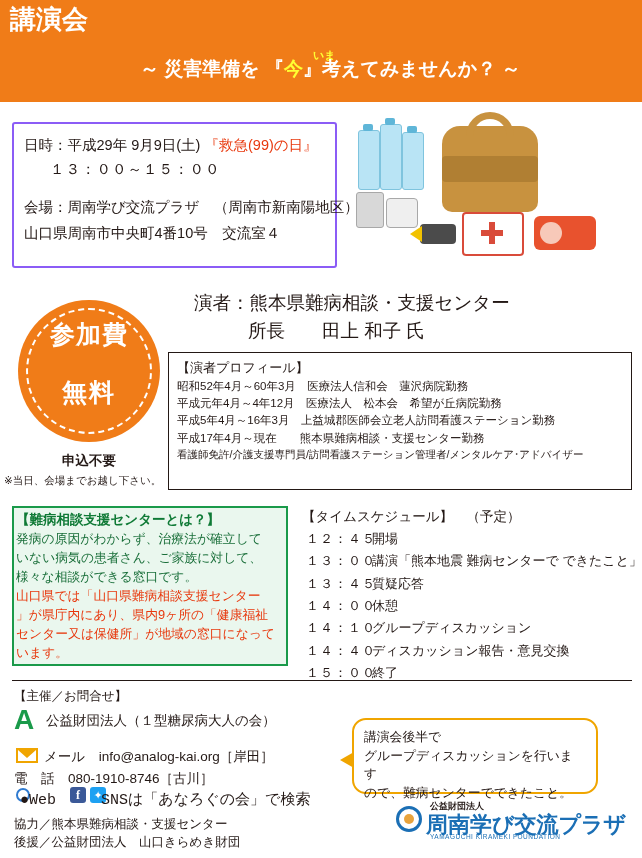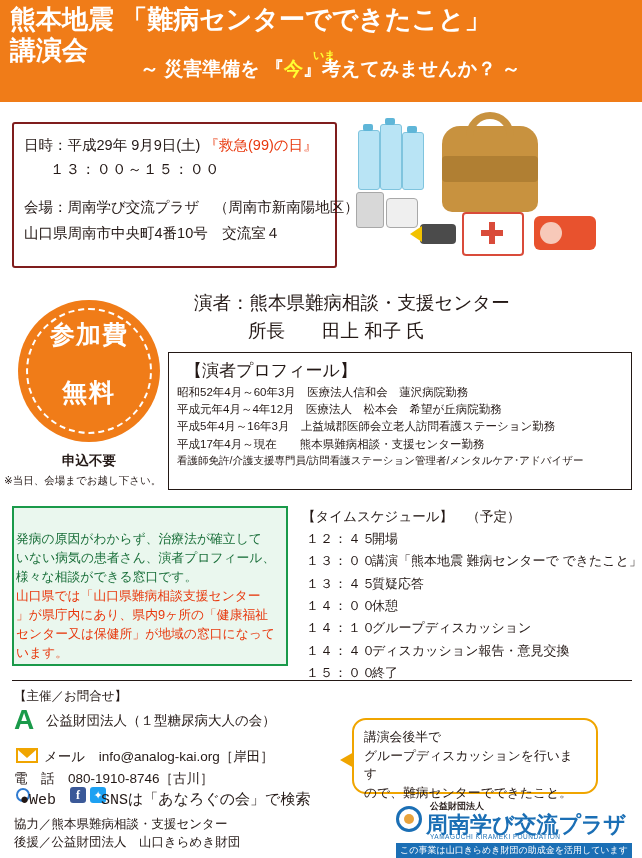--- a/index.html
+++ b/index.html
@@ -29,21 +29,21 @@
   }
   .ima-ruby{
     position:absolute;left:313px;top:48px;
     font-size:11px;font-weight:bold;color:#ffff33;
   }
   .ima-big{color:#ffff33;}
 
   
   .info-box{
     position:absolute;left:12px;top:122px;width:325px;height:146px;
-    border:2px solid #7f1d1d;border-radius:3px;background:#ffffff;
+    border:2px solid #8b5cf6;border-radius:3px;background:#ffffff;
     box-sizing:border-box;
   }
   .info-line{
     position:absolute;font-size:14.5px;color:#231815;white-space:nowrap;
   }
   .l1{left:10px;top:12px;}
   .l1 .red{color:#e8380d;}
   .l2{left:36px;top:36px;letter-spacing:1px;}
   .l3{left:10px;top:74px;}
   .l4{left:10px;top:100px;}
@@ -84,21 +84,21 @@
     position:absolute;left:4px;top:474px;width:180px;
     font-size:10.5px;color:#231815;
   }
 
   
   .profile-box{
     position:absolute;left:168px;top:352px;width:464px;height:138px;
     border:1px solid #231815;background:#ffffff;box-sizing:border-box;
     padding:5px 8px;
   }
-  .profile-title{font-size:17px;line-height:1.5;margin-left:8px;}
+  .profile-title{font-size:13px;line-height:1.5;}
   .profile-row{font-size:11.5px;line-height:1.52;white-space:nowrap;}
   .profile-foot{font-size:10.5px;line-height:1.5;white-space:nowrap;}
 
   
   .center-box{
     position:absolute;left:12px;top:506px;width:276px;height:160px;
     border:2px solid #1a9a4a;background:#eaf7ee;box-sizing:border-box;
   }
   .center-head{
     position:absolute;left:12px;top:508px;width:276px;
@@ -221,21 +221,20 @@
   .torch{position:absolute;left:70px;top:104px;width:36px;height:20px;background:#4b4b4b;border-radius:4px;}
   .torch:after{content:"";position:absolute;left:-10px;top:2px;width:0;height:0;border-top:8px solid transparent;border-bottom:8px solid transparent;border-right:12px solid #f2c200;}
 </style>
 </head>
 <body>
 
 <div class="page">
 
   <div class="top-band"></div>
   <div class="title-main">
-    <div>熊本地震 「難病センターでできたこと」</div>
     <div>講演会</div>
   </div>
   <div class="ima-ruby">いま</div>
   <div class="title-sub">
     <span>～ 災害準備を 『</span><span class="ima-big">今</span><span>』考えてみませんか？ ～</span>
   </div>
 
   <div class="info-box">
     <div class="info-line l1">
       <span>日時：平成29年 9月9日(土)</span>
@@ -275,23 +274,24 @@
   <div class="profile-box">
     <div class="profile-title">【演者プロフィール】</div>
     <div class="profile-row">昭和52年4月～60年3月　医療法人信和会　蓮沢病院勤務</div>
     <div class="profile-row">平成元年4月～4年12月　医療法人　松本会　希望が丘病院勤務</div>
     <div class="profile-row">平成5年4月～16年3月　上益城郡医師会立老人訪問看護ステーション勤務</div>
     <div class="profile-row">平成17年4月～現在　　熊本県難病相談・支援センター勤務</div>
     <div class="profile-foot">看護師免許/介護支援専門員/訪問看護ステーション管理者/メンタルケア･アドバイザー</div>
   </div>
 
   <div class="center-box"></div>
+  <div class="center-head">【難病相談支援センターとは？】</div>
   <div class="center-body">
     <div>発病の原因がわからず、治療法が確立して</div>
-    <div>いない病気の患者さん、演者プロフィール、</div>
+    <div>いない病気の患者さん、ご家族に対して、</div>
     <div>様々な相談ができる窓口です。</div>
     <div class="hl">山口県では「山口県難病相談支援センター</div>
     <div class="hl">」が県庁内にあり、県内9ヶ所の「健康福祉</div>
     <div class="hl">センター又は保健所」が地域の窓口になって</div>
     <div class="hl">います。</div>
   </div>
 
   <div class="sch-head">【タイムスケジュール】　（予定）</div>
   <div class="sch-list">
     <div class="sch-row">
@@ -337,15 +337,14 @@
     <div>グループディスカッションを行います</div>
     <div>ので、難病センターでできたこと。</div>
   </div>
 
   <div class="found">
     <div class="found-mark"></div>
     <div class="found-small">公益財団法人</div>
     <div class="found-name">周南学び交流プラザ</div>
     <div class="found-rom">YAMAGUCHI KIRAMEKI FOUNDATION</div>
   </div>
-  <div class="found-note">この事業は山口きらめき財団の助成金を活用しています</div>
 
 </div>
 
 </body></html>

